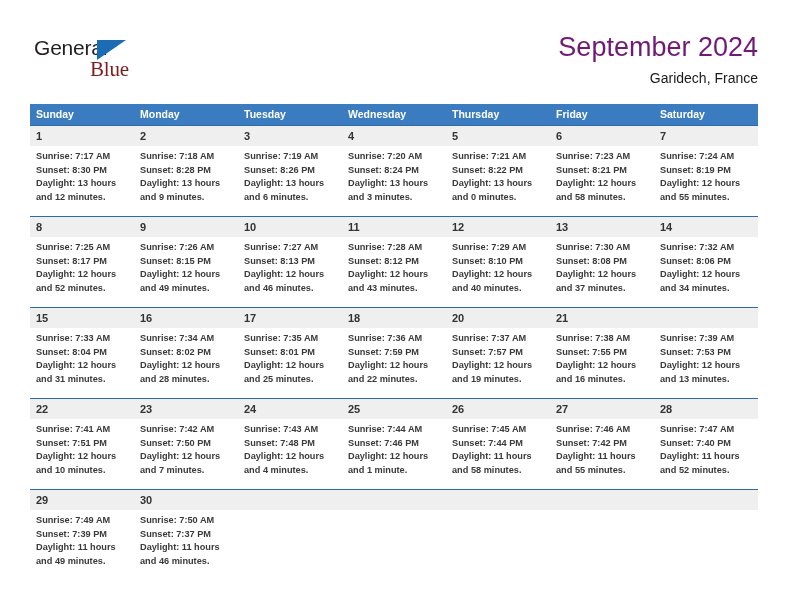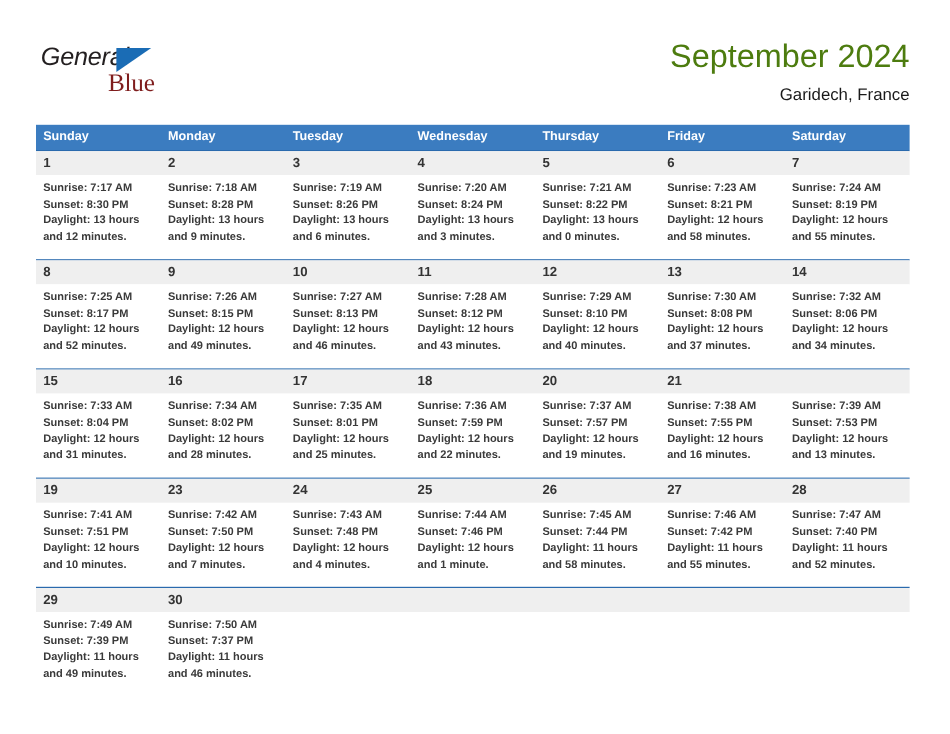--- a/index.html
+++ b/index.html
@@ -33,21 +33,20 @@
     height: 52px;
   }
   .logo-general {
     position: absolute;
     left: 0;
     top: 0;
     font-size: 21px;
     letter-spacing: -0.2px;
     color: #231f20;
     font-family: "Liberation Sans", sans-serif;
-    font-style: italic;
   }
   .logo-triangle {
     position: absolute;
     left: 63px;
     top: 4px;
     width: 0;
     height: 0;
     border-left: 29px solid #1a6cb5;
     border-bottom: 20px solid transparent;
   }
@@ -62,21 +61,21 @@
   }
 
   .title-block {
     position: absolute;
     right: 34px;
     top: 30px;
     text-align: right;
   }
   .month-title {
     font-size: 27px;
-    color: #4d7c0f;
+    color: #701a75;
     font-weight: normal;
     line-height: 34px;
     white-space: nowrap;
   }
   .location-title {
     font-size: 14px;
     color: #1a1a1a;
     line-height: 20px;
     margin-top: 4px;
     white-space: nowrap;
@@ -337,21 +336,21 @@
         <div class="detail-line">Sunrise: 7:39 AM</div>
         <div class="detail-line">Sunset: 7:53 PM</div>
         <div class="detail-line">Daylight: 12 hours</div>
         <div class="detail-line">and 13 minutes.</div>
       </div>
     </div>
   </div>
 
   <div class="week-row">
     <div class="week-daynums">
-      <div class="daynum-cell">19</div>
+      <div class="daynum-cell">22</div>
       <div class="daynum-cell">23</div>
       <div class="daynum-cell">24</div>
       <div class="daynum-cell">25</div>
       <div class="daynum-cell">26</div>
       <div class="daynum-cell">27</div>
       <div class="daynum-cell">28</div>
     </div>
     <div class="week-details">
       <div class="detail-cell">
         <div class="detail-line">Sunrise: 7:41 AM</div>

